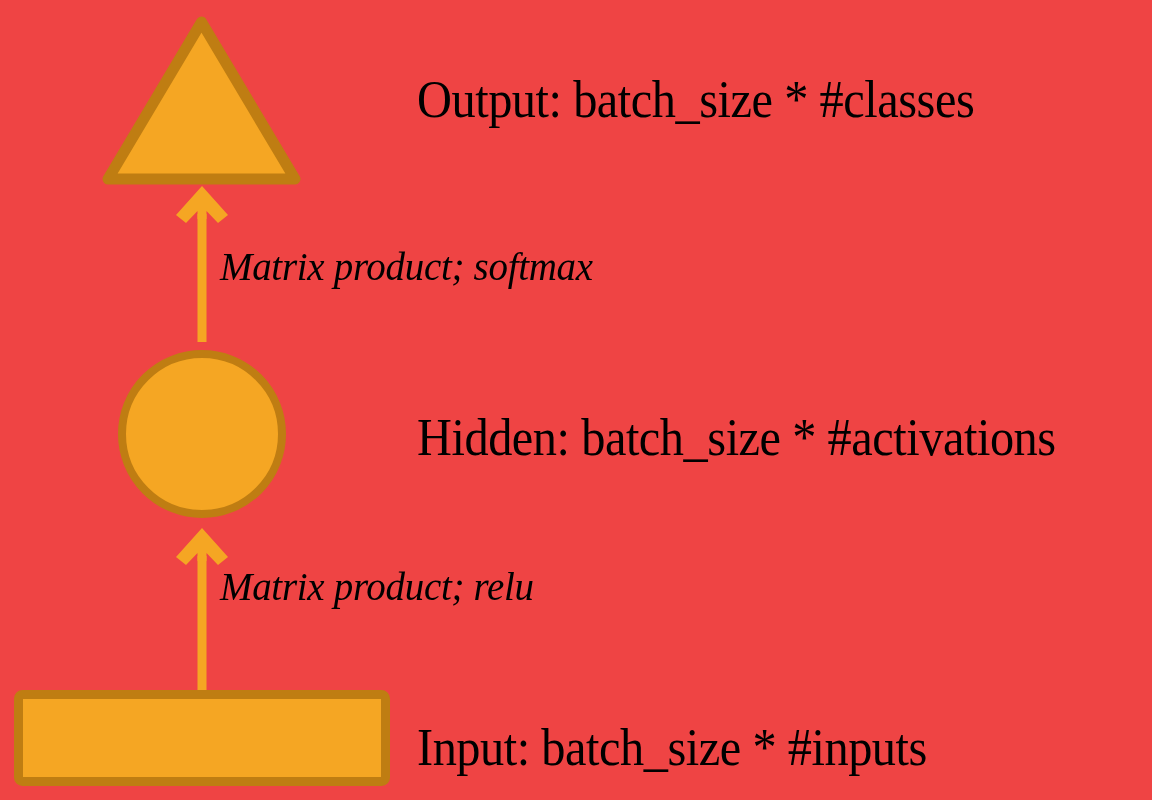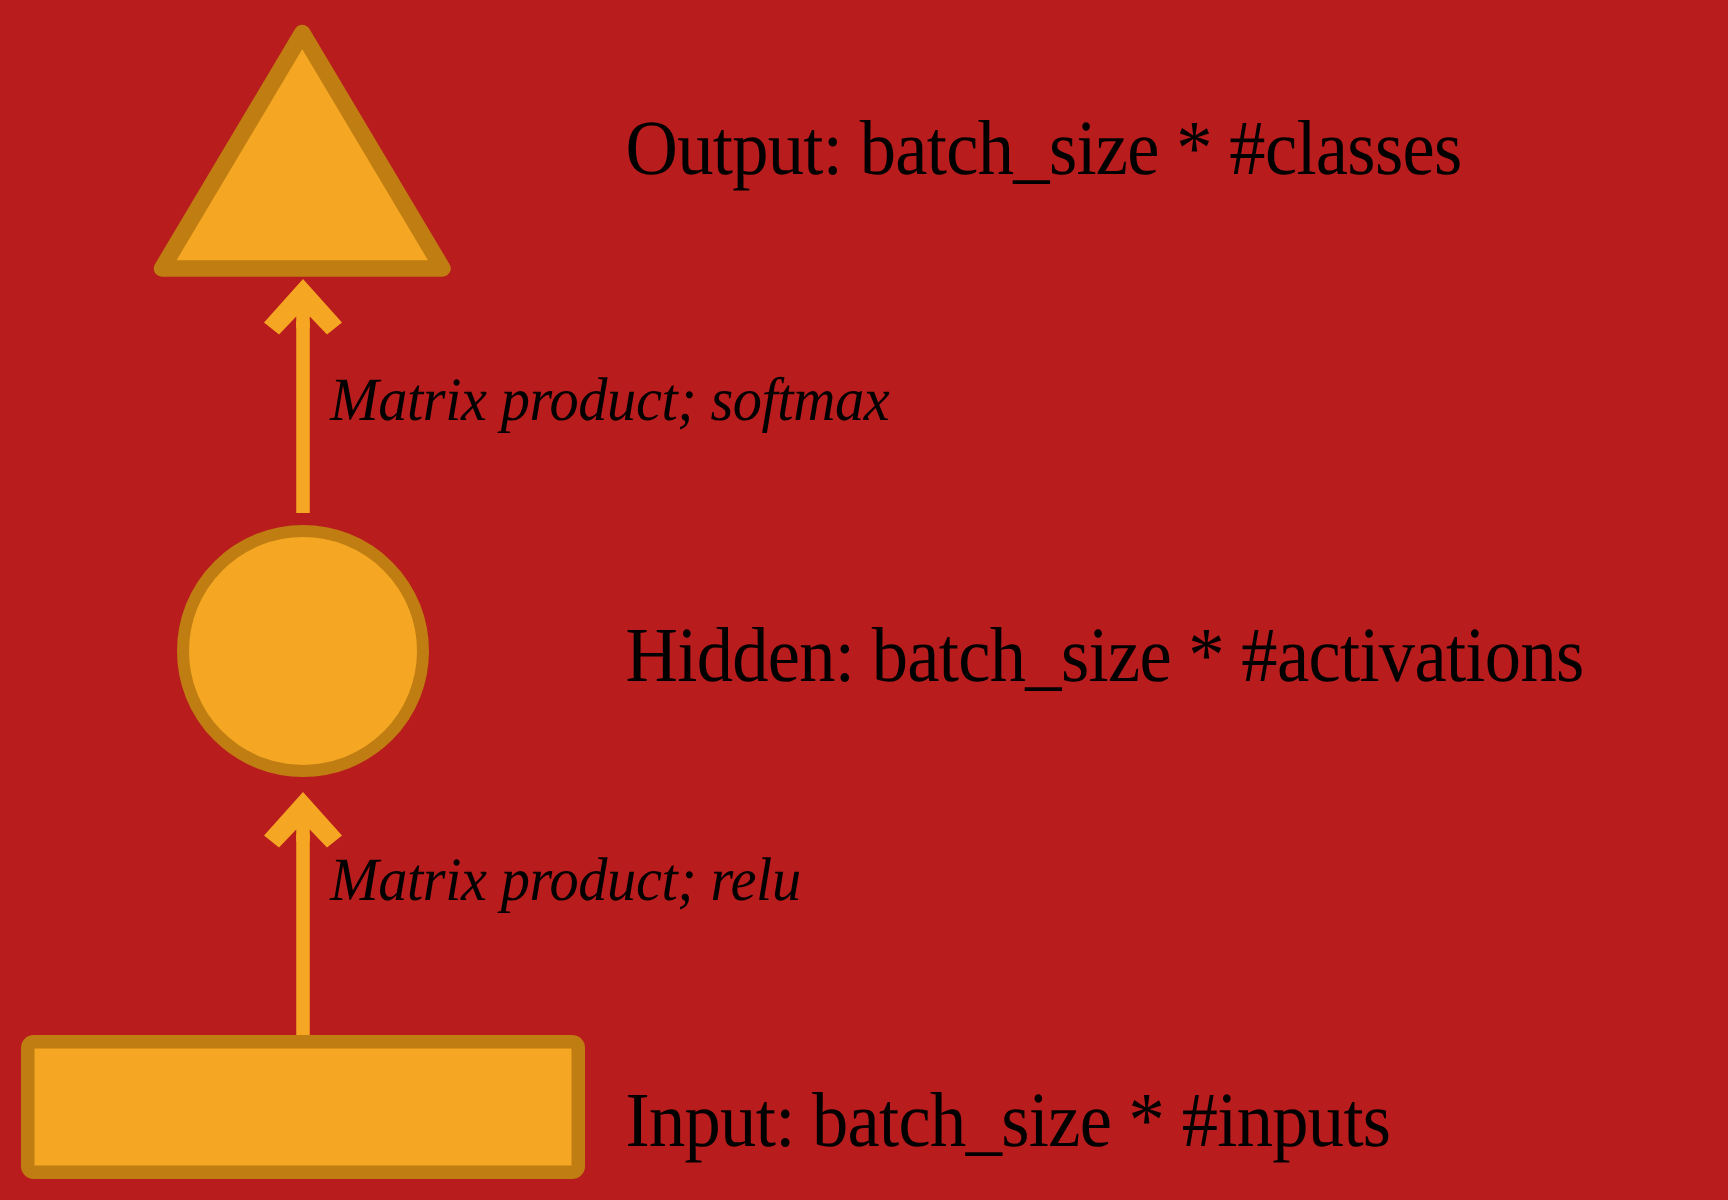--- a/index.html
+++ b/index.html
@@ -4,21 +4,21 @@
 <style>
   html, body {
     margin: 0;
     padding: 0;
     background: #ffffff;
   }
   #canvas {
     position: relative;
     width: 1152px;
     height: 800px;
-    background: #b91c1c;
+    background: #ef4444;
     overflow: hidden;
     font-family: "Liberation Serif", "DejaVu Serif", serif;
   }
 
   
   #shapes {
     position: absolute;
     left: 0;
     top: 0;
     width: 1152px;

